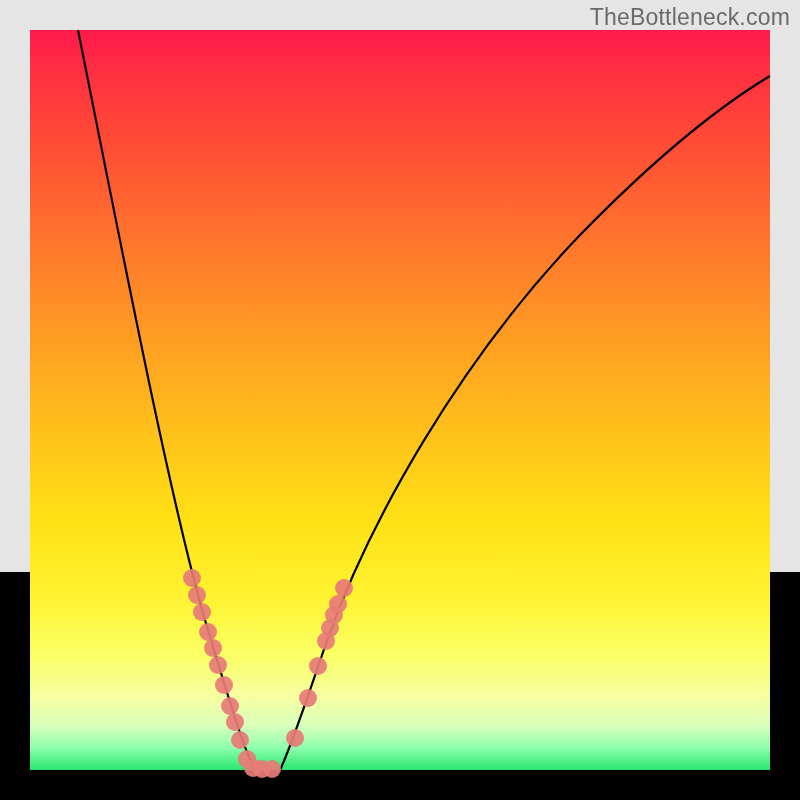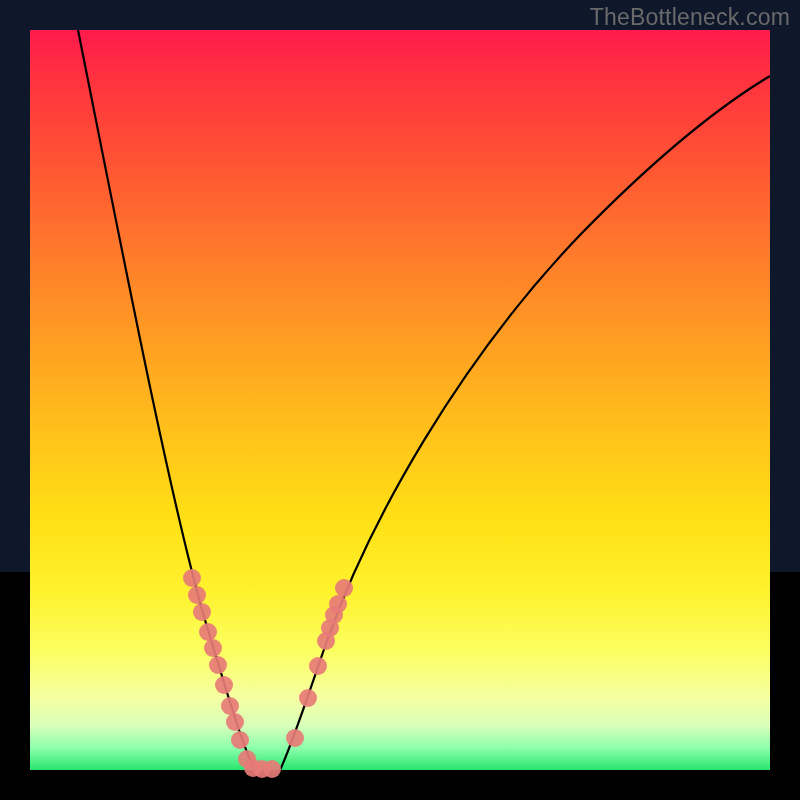--- a/index.html
+++ b/index.html
@@ -10,21 +10,21 @@
     overflow: hidden;
     background: #000;
     font-family: Arial, Helvetica, sans-serif;
   }
   .frame {
     position: absolute;
     left: 0;
     top: 0;
     width: 800px;
     height: 572px;
-    background: #0f172a;
+    background: #e5e5e5;
   }
   .plot-area {
     position: absolute;
     left: 30px;
     top: 30px;
     width: 740px;
     height: 740px;
     background: linear-gradient(to bottom,
       #ff1a4d 0%,
       #ff3040 6%,

